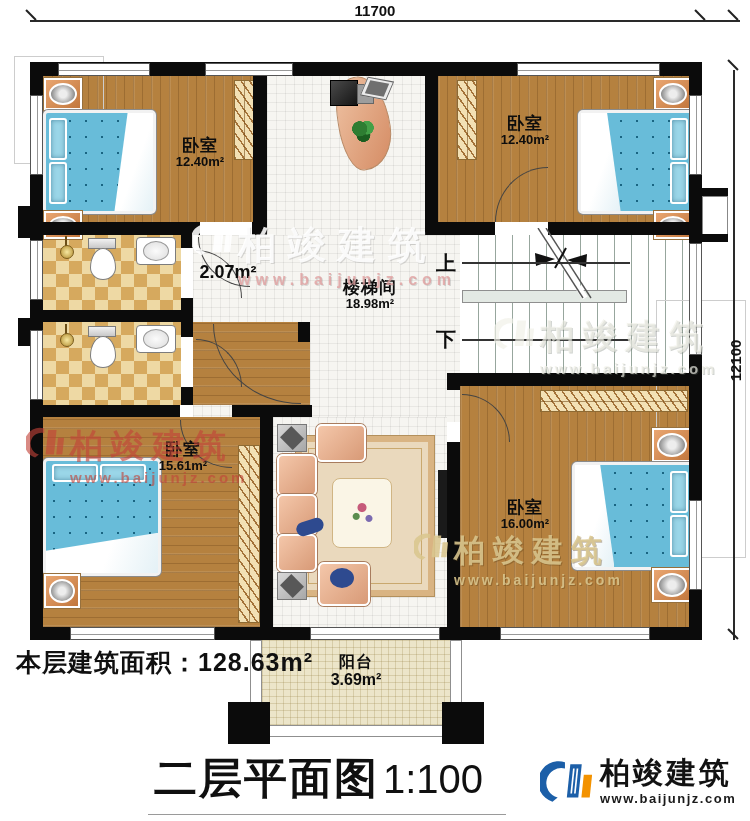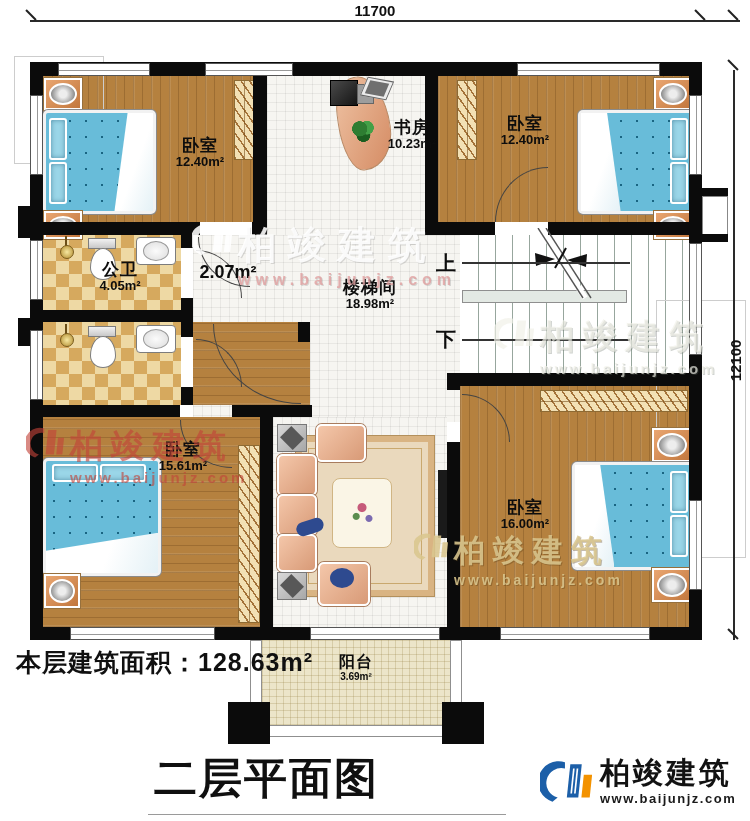--- a/index.html
+++ b/index.html
@@ -267,50 +267,42 @@
     <div class="pillow" style="right:3px;top:6px;width:14px;height:38px;"></div>
     <div class="pillow" style="right:3px;top:50px;width:14px;height:38px;"></div>
     <div class="blanket" style="left:0;top:0;bottom:0;width:34%;clip-path:polygon(0 0,64% 0,100% 100%,0 100%);"></div>
   </div>
   <div class="nstand" style="left:652px;top:568px;width:36px;height:30px;"></div>
 
   <div class="rlabel" style="left:150px;top:136px;width:100px;">
     <div class="nm">卧室</div>
     <div class="ar">12.40m²</div>
   </div>
-  <div class="rlabel" style="left:372px;top:118px;width:80px;">
-    <div class="nm">书房</div>
-    <div class="ar">10.23m²</div>
-  </div>
   <div class="rlabel" style="left:475px;top:114px;width:100px;">
     <div class="nm">卧室</div>
     <div class="ar">12.40m²</div>
   </div>
-  <div class="rlabel" style="left:70px;top:260px;width:100px;">
-    <div class="nm">公卫</div>
-    <div class="ar">4.05m²</div>
-  </div>
   <div class="rlabel" style="left:192px;top:262px;width:72px;">
     <div class="ar" style="font-size:18px;">2.07m²</div>
   </div>
   <div class="rlabel" style="left:318px;top:278px;width:104px;">
     <div class="nm">楼梯间</div>
     <div class="ar">18.98m²</div>
   </div>
   <div class="rlabel" style="left:133px;top:440px;width:100px;">
     <div class="nm">卧室</div>
     <div class="ar">15.61m²</div>
   </div>
   <div class="rlabel" style="left:475px;top:498px;width:100px;">
     <div class="nm">卧室</div>
     <div class="ar">16.00m²</div>
   </div>
   <div class="rlabel" style="left:306px;top:653px;width:100px;">
     <div class="nm" style="font-size:16px;">阳台</div>
-    <div class="ar" style="font-size:10px;">3.69m²</div>
+    <div class="ar" style="font-size:16px;">3.69m²</div>
   </div>
 
   <div class="wm" style="left:192px;top:220px;color:rgba(255,255,255,.88);text-shadow:1px 1px 0 rgba(120,120,120,.25);">
     <svg width="40" height="40" viewBox="0 0 50 50" fill="currentColor">
       <path d="M12 44 A19 19 0 0 1 24 6 L24 12 A13 13 0 0 0 17 40 Z"></path>
       <g transform="skewX(-6)">
           <rect x="30" y="8" width="11" height="32"></rect>
           <rect x="44" y="18" width="8" height="22"></rect>
         </g>
     </svg>
@@ -356,20 +348,21 @@
     <div>
       <div class="wm-name" style="font-size:31px;letter-spacing:8px;">柏竣建筑</div>
       <div class="wm-url" style="font-size:14px;letter-spacing:3px;">www.baijunjz.com</div>
     </div>
   </div>
 
   <div class="info-line" style="left:16px;top:646px;">本层建筑面积：128.63m²</div>
 
   <div class="title-blk" style="left:152px;top:750px;">
     <span class="title-cn">二层平面图</span>
+    <span class="title-scale">1:100</span>
   </div>
   <div class="title-sub" style="left:148px;top:814px;width:358px;"></div>
 
   <div class="brand" style="left:540px;top:756px;">
     <svg width="52" height="52" viewBox="0 0 50 50">
       <path d="M12 44 A19 19 0 0 1 24 6 L24 12 A13 13 0 0 0 17 40 Z" fill="#1c5fa8"></path>
       <g transform="skewX(-6)">
         <rect x="30" y="8" width="11" height="32" fill="#1c5fa8"></rect>
         <rect x="33" y="12" width="1.6" height="24" fill="#fff"></rect>
         <rect x="36.5" y="12" width="1.6" height="24" fill="#fff"></rect>

